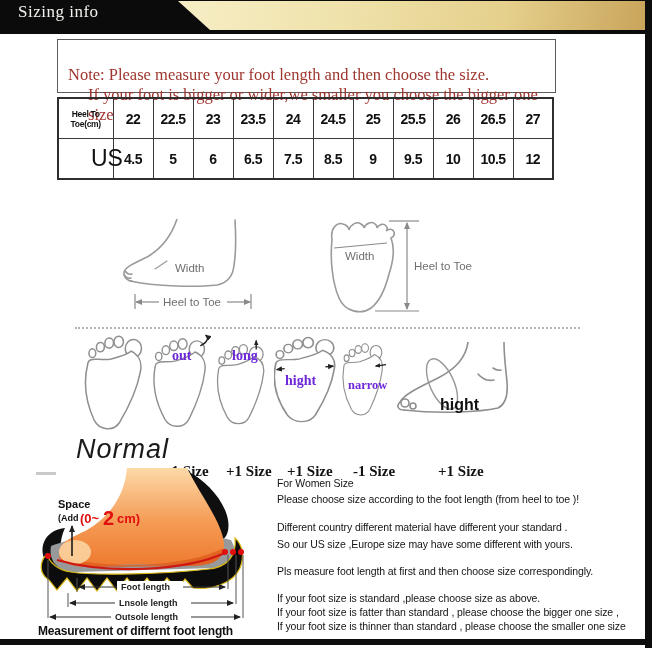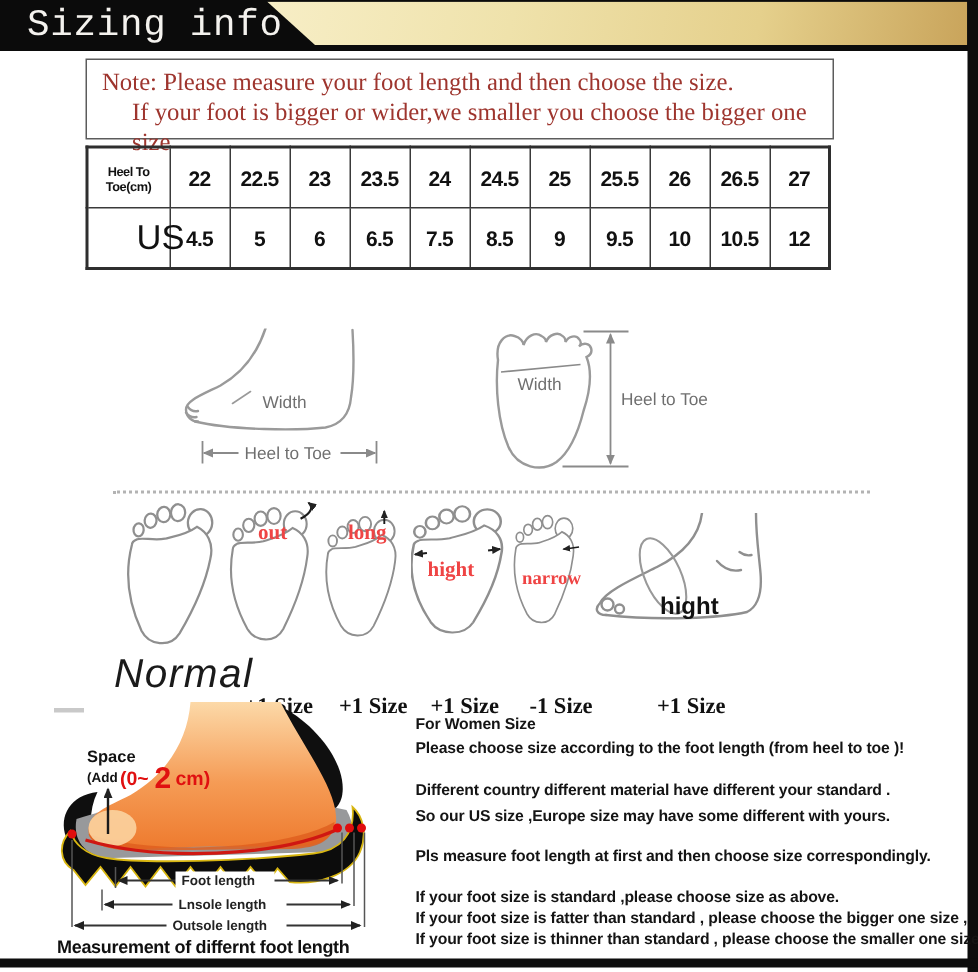--- a/index.html
+++ b/index.html
@@ -1,57 +1,57 @@
 <!DOCTYPE html>
 <html><head>
 <meta charset="utf-8">
 <style>
   html,body{margin:0;padding:0;background:#fff;}
   #stage{position:relative;width:652px;height:648px;background:#fff;overflow:hidden;
          font-family:"Liberation Sans",sans-serif;}
   
   .hdr{position:absolute;left:0;top:0;width:652px;height:34px;background:#0b0b0b;}
-  .hdr-title{position:absolute;left:18px;top:2px;font-family:Liberation Mono, monospace;
-             font-size:25px;color:#f4f2ee;letter-spacing:.5px;}
+  .hdr-title{position:absolute;left:18px;top:2px;font-family:Liberation Serif, serif;
+             font-size:17px;color:#f4f2ee;letter-spacing:.5px;}
   .gold{position:absolute;left:178px;top:1px;width:467px;height:29px;
         background:linear-gradient(100deg,#f7eec6 0%,#efe2ab 35%,#e5d08c 70%,#c9a45b 100%);
         clip-path:polygon(0 0,100% 0,100% 100%,32px 100%);}
   .edge-right{position:absolute;right:0;top:0;width:7px;height:648px;background:#0d0d0d;}
   .edge-bottom{position:absolute;left:0;top:639px;width:652px;height:6px;background:#0d0d0d;}
   
   .note{position:absolute;left:57px;top:39px;width:497px;height:47px;border:1px solid #5c5c5c;
         font-family:"Liberation Serif",serif;color:#9e352e;font-size:16.5px;line-height:20px;
         padding-top:5px;}
-  .note .l1{padding-left:10px;}
+  .note .l1{padding-left:10px;margin-top:20px;}
   .note .l2{padding-left:30px;}
   
   .sz-table{position:absolute;left:57px;top:97px;width:497px;border:2px solid #2e2e2e;
             border-collapse:collapse;table-layout:fixed;}
   .sz-table td{border:1px solid #3a3a3a;text-align:center;height:39px;color:#111;
                font-weight:700;font-size:14px;letter-spacing:-.5px;padding:0;}
   .sz-table td.rowlab{font-size:8.5px;letter-spacing:-.3px;}
   .sz-table td.biglab{font-size:23px;font-weight:400;letter-spacing:0;padding-left:32px;}
   
   svg text{font-family:"Liberation Sans",sans-serif;}
   .gray-note{fill:#6f6f6f;font-size:11.5px;}
   .dotted{position:absolute;left:75px;top:327px;width:505px;border-top:2px dotted #b3b3b3;}
   .dash{position:absolute;background:#c9c9c9;}
   .type-lab{position:absolute;font-family:"Liberation Serif",serif;font-weight:700;
-            font-size:14px;color:#ef4444;}
+            font-size:14px;color:#6d28d9;}
   .size-lab{position:absolute;font-family:"Liberation Serif",serif;font-weight:700;
             font-size:15px;color:#111;margin-top:20px;}
   .normal-lab{position:absolute;left:76px;top:434px;font-family:Liberation Sans, sans-serif;
               font-style:italic;font-size:27px;color:#1a1a1a;letter-spacing:1px;}
   .hight-lab{position:absolute;left:440px;top:396px;font-weight:700;font-size:16px;color:#111;}
   
   .caption{position:absolute;left:38px;top:624px;font-weight:700;font-size:12px;color:#101010;
            letter-spacing:-.2px;}
   
   .info{position:absolute;left:277px;top:470px;width:368px;}
-  .info div{position:absolute;left:0;font-weight:700;font-size:10.5px;color:#141414;
+  .info div{position:absolute;left:0;font-weight:400;font-size:10.5px;color:#141414;
             white-space:nowrap;letter-spacing:-.1px;}
 </style>
 </head>
 <body>
 
 <div id="stage">
 
   <svg width="0" height="0" style="position:absolute">
     <defs>
       <marker id="ab" markerWidth="9" markerHeight="8" refX="6" refY="3" orient="auto-start-reverse" markerUnits="userSpaceOnUse">

